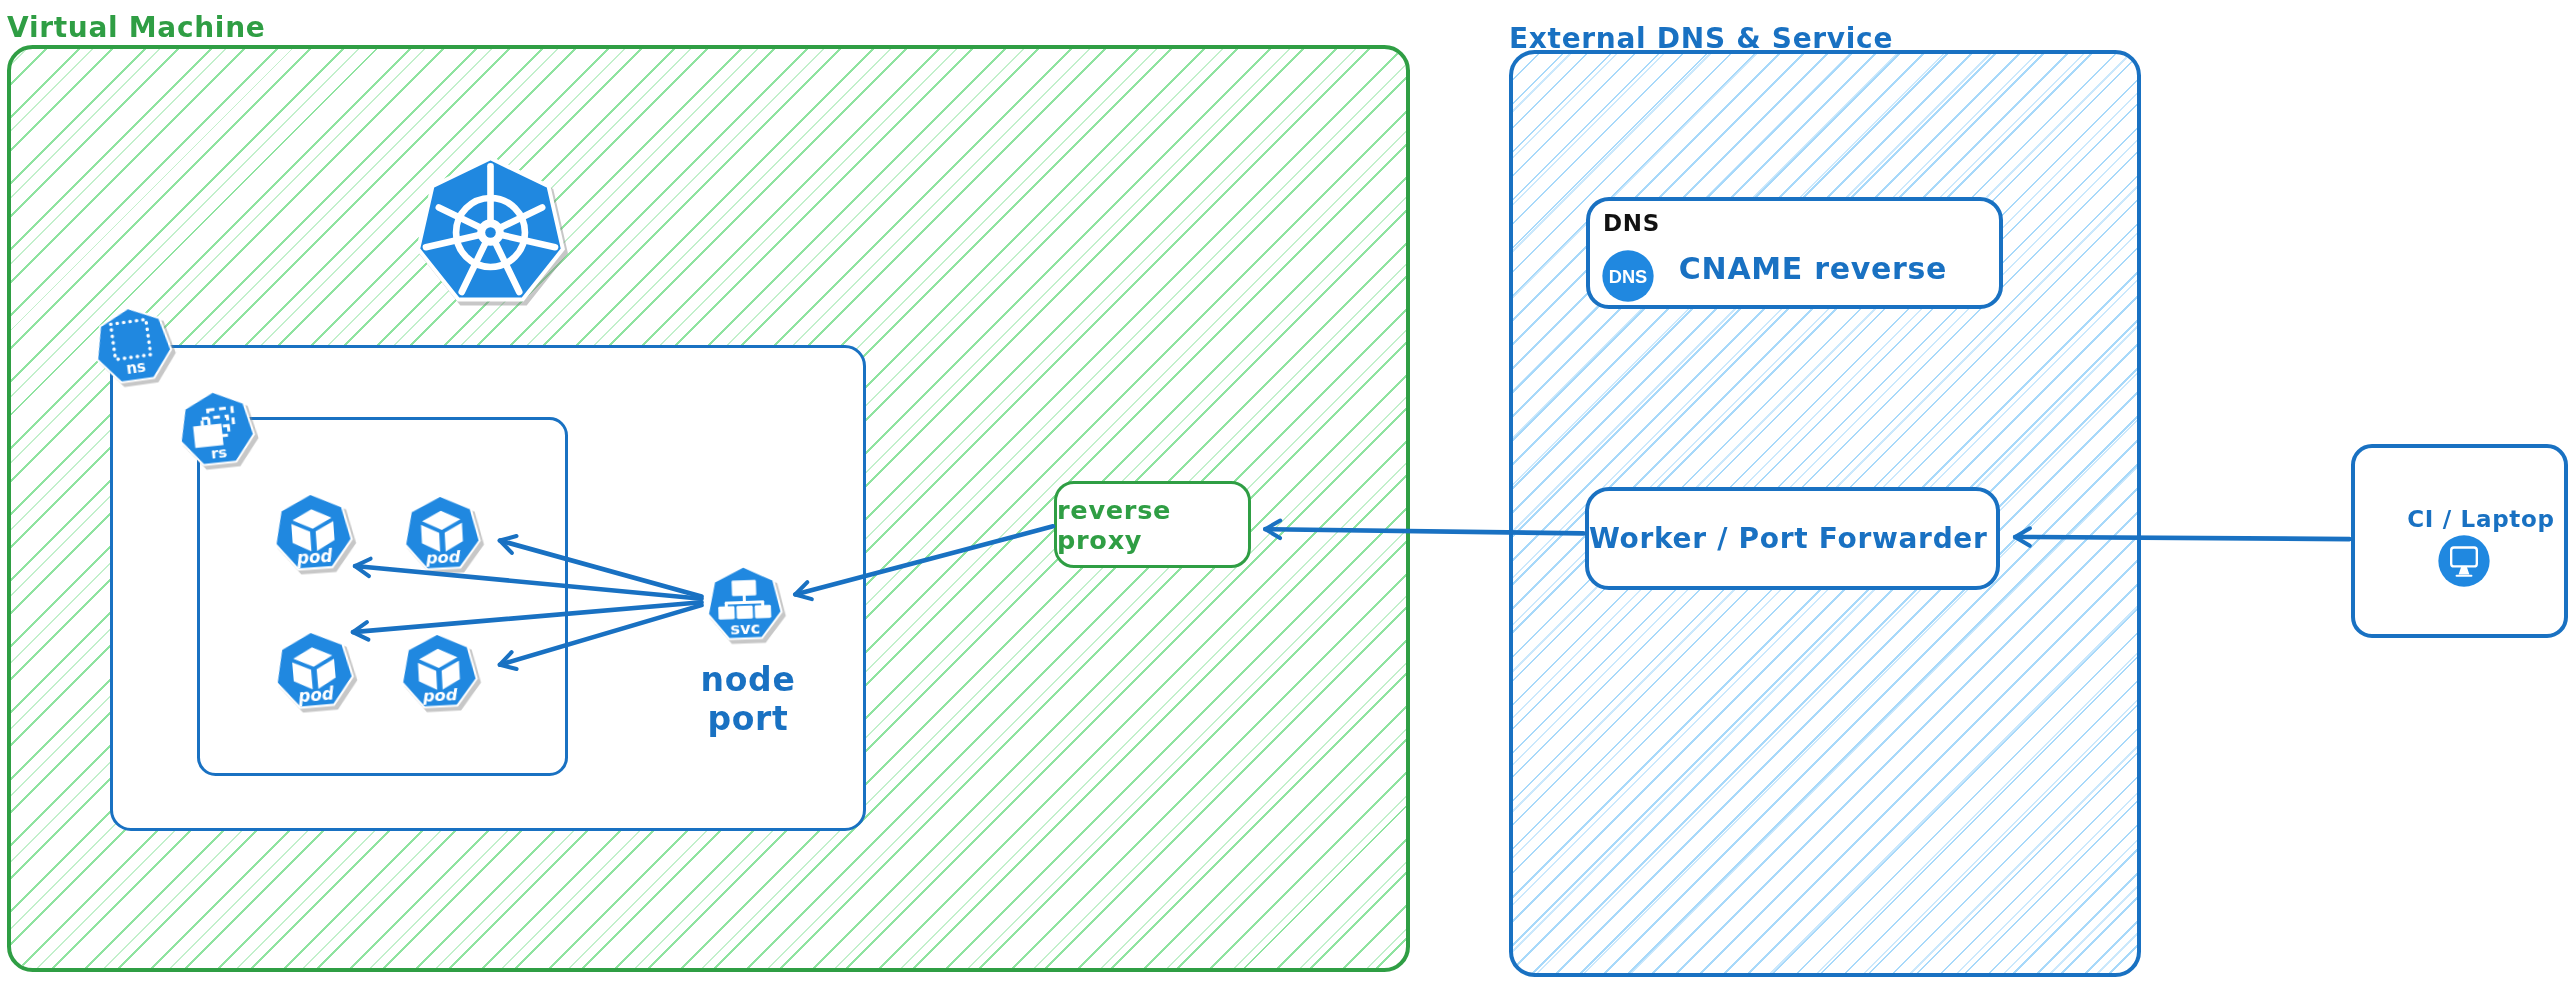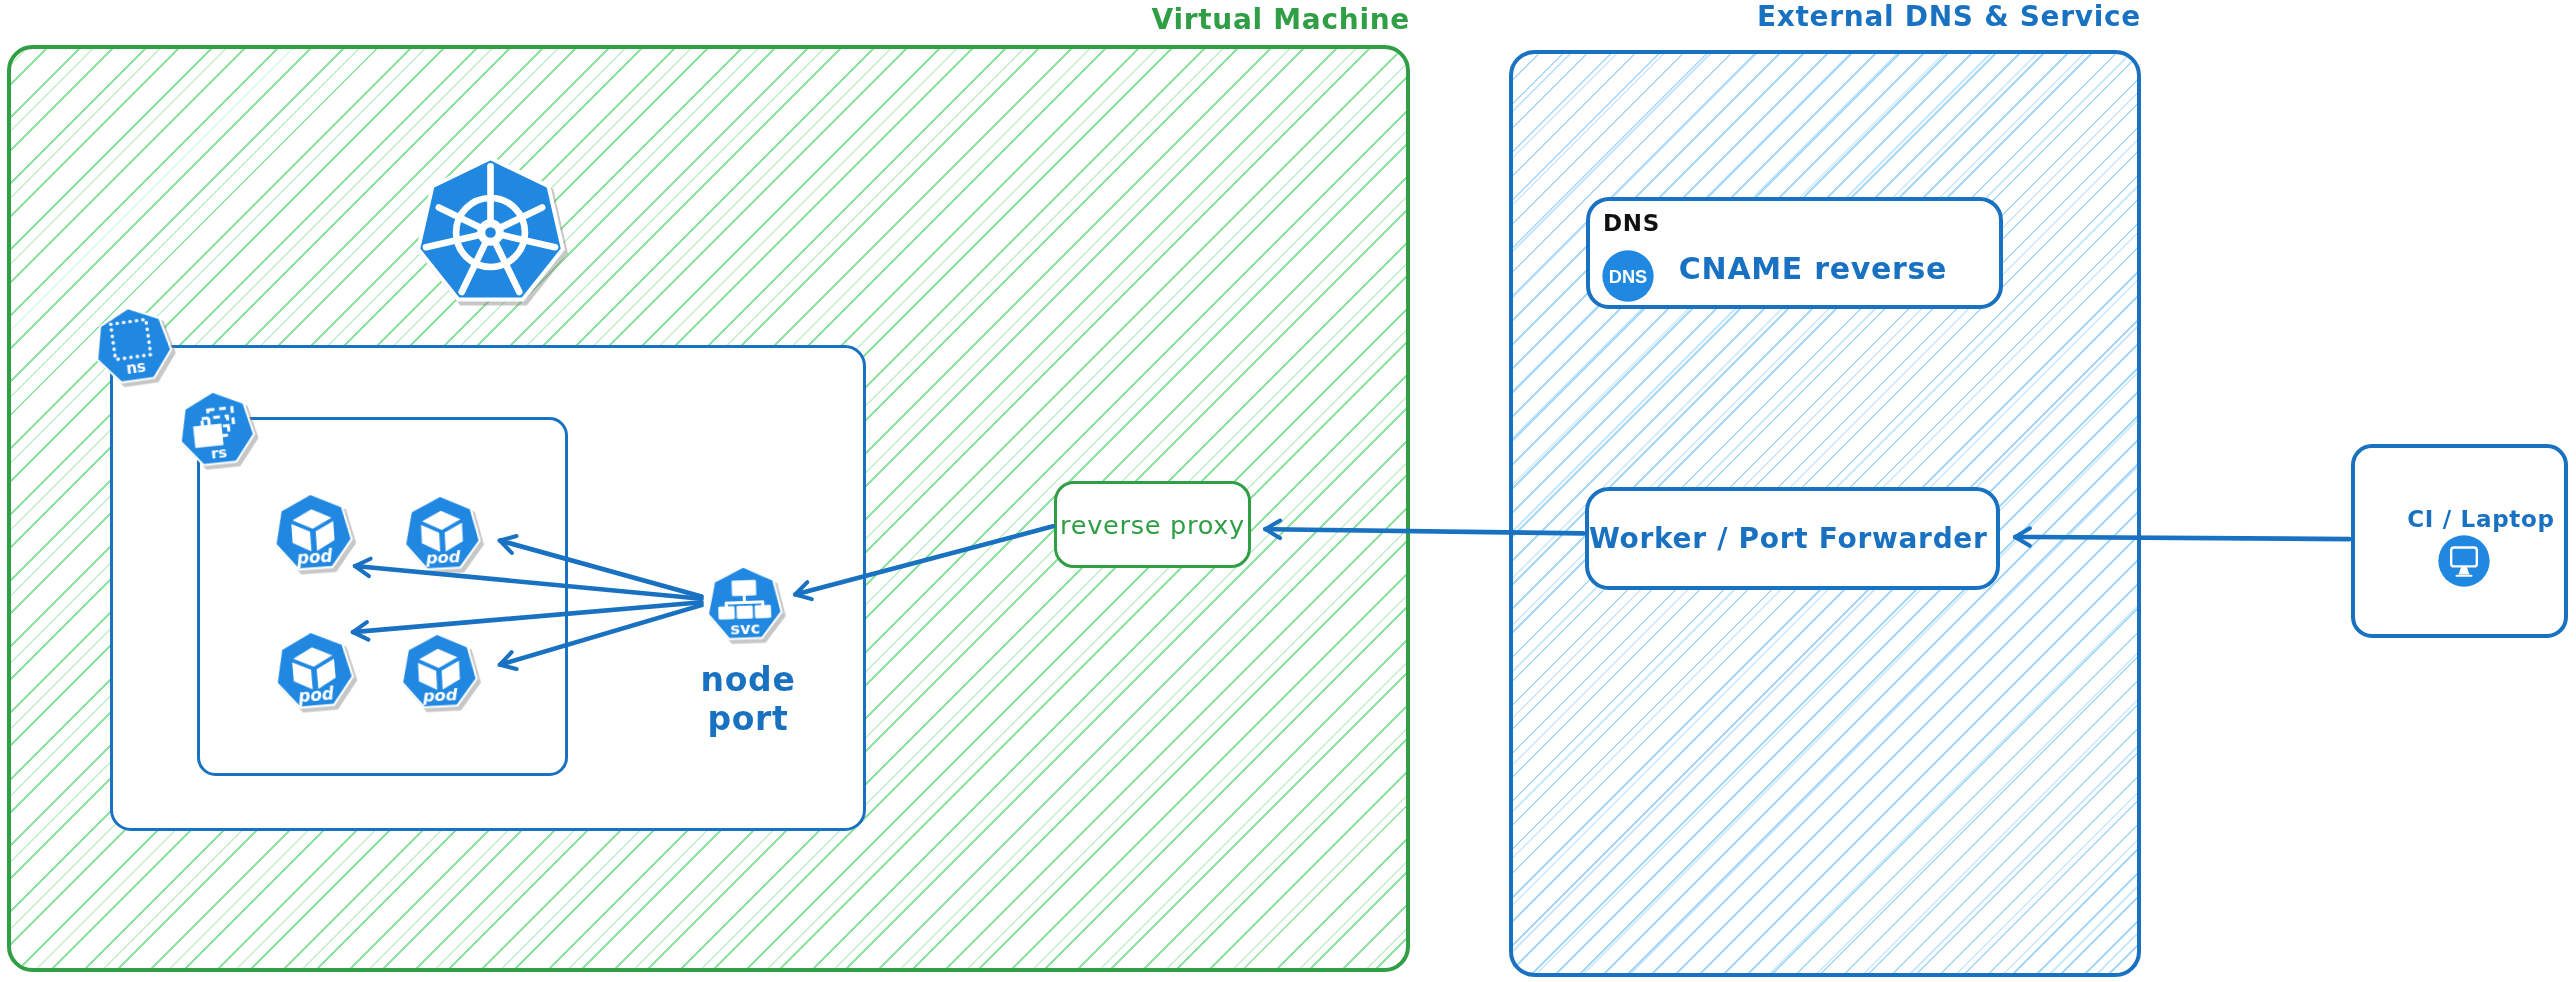--- a/index.html
+++ b/index.html
@@ -26,32 +26,32 @@
       repeating-linear-gradient(135deg, var(--green_hatch) 0 2.1px, transparent 2.1px 23.4px),
       repeating-linear-gradient(135deg, transparent 0 10px, rgba(143,227,160,.55) 10px 11.4px, transparent 11.4px 47px);
   }
   .ext-box{
     left:1509px;top:50px;width:632px;height:927px;border:4.3px solid var(--blue);
     background-image:
       repeating-linear-gradient(135deg, var(--blue_hatch) 0 1.8px, transparent 1.8px 17px),
       repeating-linear-gradient(135deg, transparent 0 6.4px, rgba(168,217,250,.6) 6.4px 8.2px, transparent 8.2px 33px);
   }
   .group-title{
-    position:absolute;text-align:right;font-size:28px;font-weight:600;
+    position:absolute;text-align:left;font-size:28px;font-weight:600;margin-top:8px;
   }
   .vm-title{left:7px;top:2.8px;width:1403px;color:var(--green);}
-  .ext-title{left:1509px;top:0;width:632px;color:var(--blue);}
+  .ext-title{left:1509px;top:14px;width:632px;color:var(--blue);}
 
   
   .card{position:absolute;background:#fff;}
   .ns-box{left:110px;top:345px;width:756px;height:486px;border:3.6px solid var(--blue);border-radius:21px;}
   .rs-box{left:197px;top:417px;width:371px;height:359px;border:3.6px solid var(--blue);border-radius:18.5px;}
   .rp-box{left:1054px;top:481px;width:197px;height:87px;border:3.6px solid var(--green);border-radius:20px;
           display:flex;align-items:center;justify-content:center;}
-  .rp-box .lbl{color:var(--green);font-size:25.6px;font-weight:400;}
+  .rp-box .lbl{color:var(--green);font-size:25.6px;font-weight:700;}
   .dns-card{left:1586px;top:197px;width:417px;height:112px;border:4.3px solid var(--blue);border-radius:23px;}
   .worker-card{left:1585px;top:487px;width:415px;height:103px;border:4.3px solid var(--blue);border-radius:24px;
           display:flex;align-items:center;}
   .worker-card .lbl{color:var(--blue);font-size:28px;font-weight:600;}
   .ci-card{left:2351px;top:444px;width:217px;height:194px;border:4.3px solid var(--blue);border-radius:21px;}
   .ci-label{position:absolute;left:2351px;top:506px;width:260px;text-align:center;color:var(--blue);
           font-size:23px;font-weight:600;}
 
   .dns-tag{position:absolute;left:1603px;top:210px;color:var(--ink);font-size:23px;font-weight:700;}
   .cname-label{position:absolute;left:1671px;top:251px;width:284px;text-align:center;color:var(--blue);

